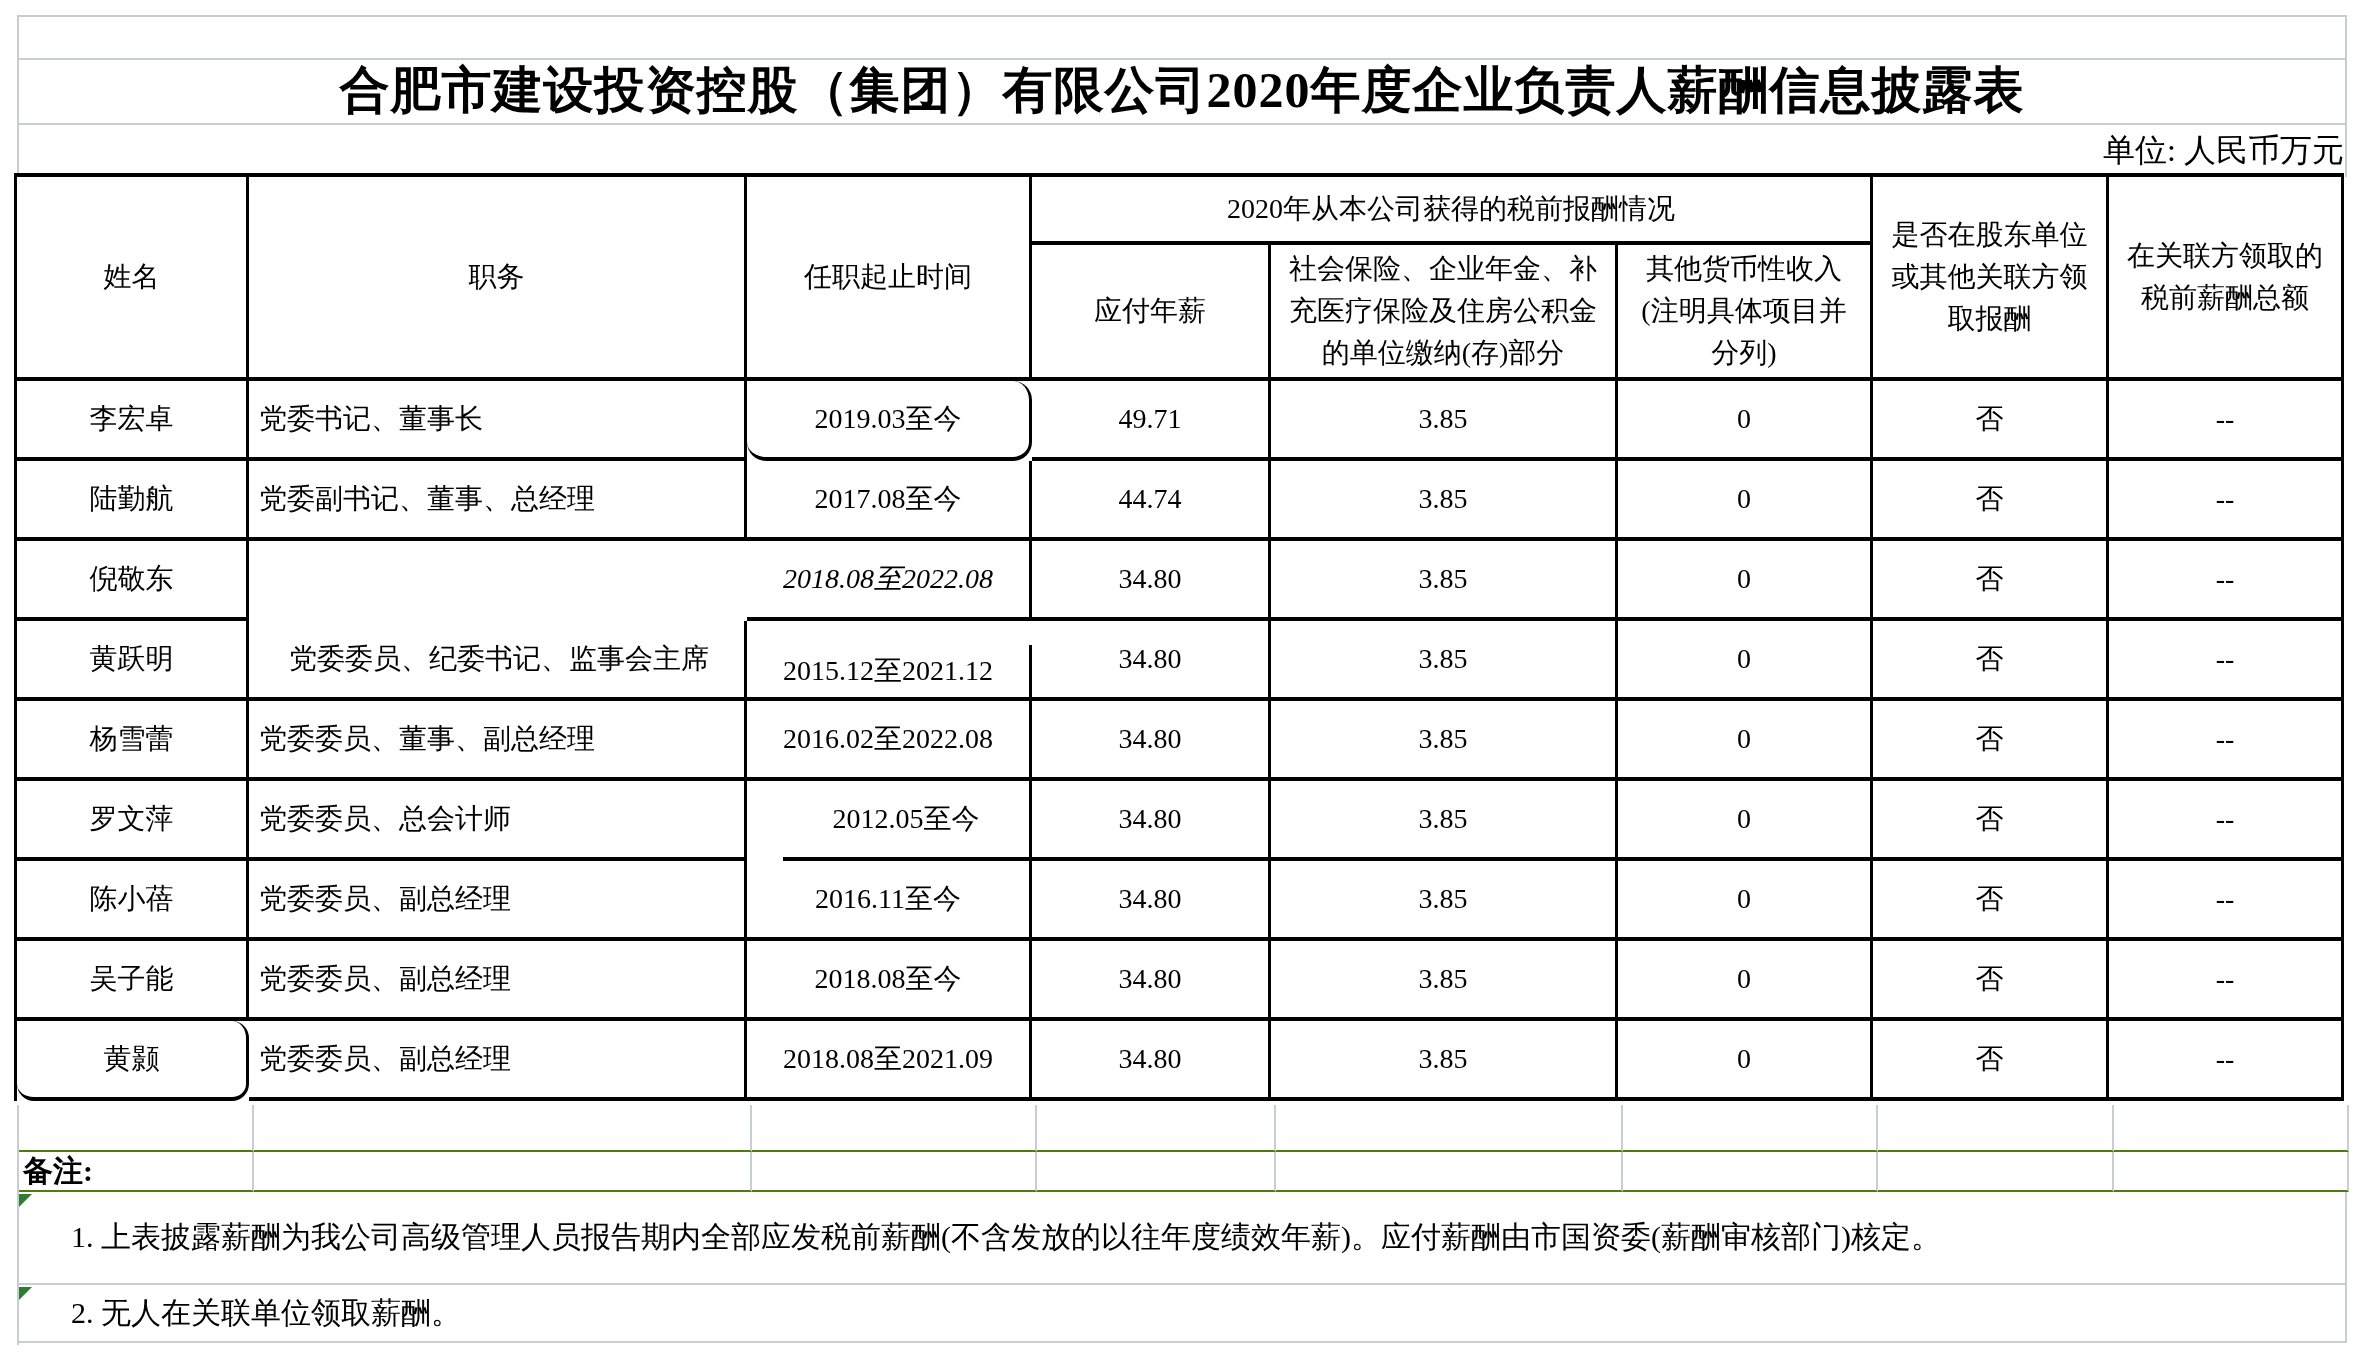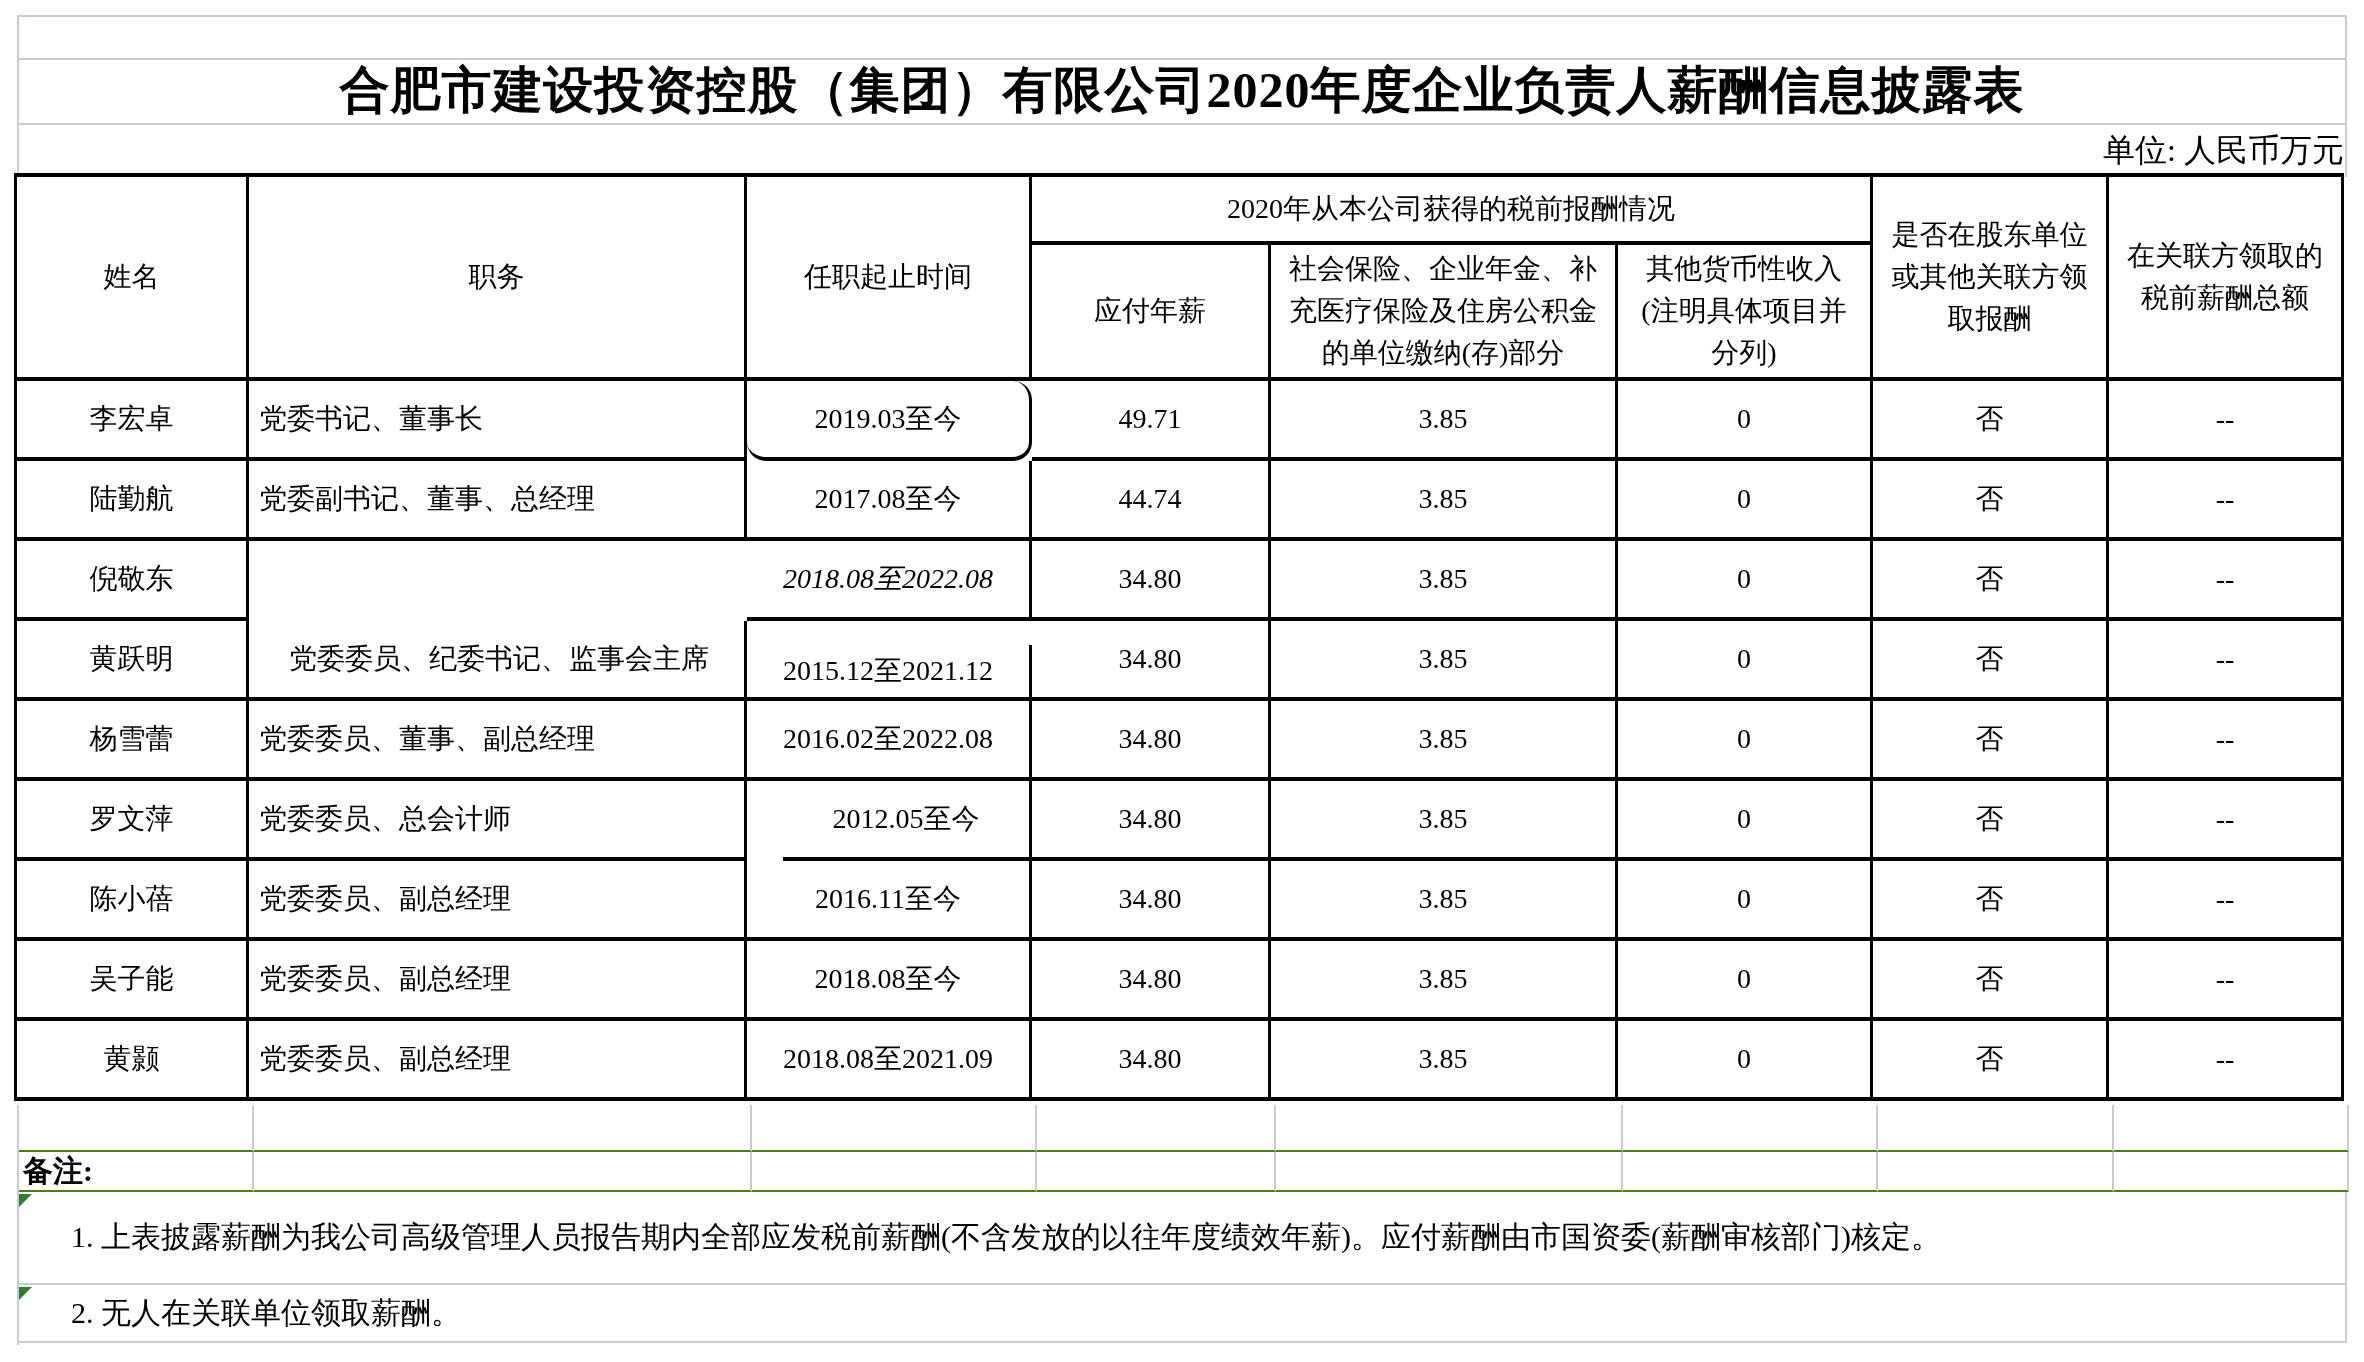--- a/index.html
+++ b/index.html
@@ -162,21 +162,21 @@
     <div class="gcell cell-shareholder-pay" style="grid-area: 9 / 7;">否</div>
     <div class="gcell cell-related-total" style="grid-area: 9 / 8;">--</div>
     <div class="gcell cell-name" style="grid-area: 10 / 1;">吴子能</div>
     <div class="gcell cell-position" style="grid-area: 10 / 2;">党委委员、副总经理</div>
     <div class="gcell cell-tenure" style="grid-area: 10 / 3;">2018.08至今</div>
     <div class="gcell cell-salary" style="grid-area: 10 / 4;">34.80</div>
     <div class="gcell cell-insurance" style="grid-area: 10 / 5;">3.85</div>
     <div class="gcell cell-other-income" style="grid-area: 10 / 6;">0</div>
     <div class="gcell cell-shareholder-pay" style="grid-area: 10 / 7;">否</div>
     <div class="gcell cell-related-total" style="grid-area: 10 / 8;">--</div>
-    <div class="gcell cell-name" style="grid-area: 11 / 1;">黄颢</div>
+    <div class="gcell cell-name" style="grid-area: 11 / 1; border-radius: 17px;">黄颢</div>
     <div class="gcell cell-position" style="grid-area: 11 / 2;">党委委员、副总经理</div>
     <div class="gcell cell-tenure" style="grid-area: 11 / 3;">2018.08至2021.09</div>
     <div class="gcell cell-salary" style="grid-area: 11 / 4;">34.80</div>
     <div class="gcell cell-insurance" style="grid-area: 11 / 5;">3.85</div>
     <div class="gcell cell-other-income" style="grid-area: 11 / 6;">0</div>
     <div class="gcell cell-shareholder-pay" style="grid-area: 11 / 7;">否</div>
     <div class="gcell cell-related-total" style="grid-area: 11 / 8;">--</div>
   </div>
 
 <div class="subgrid">

